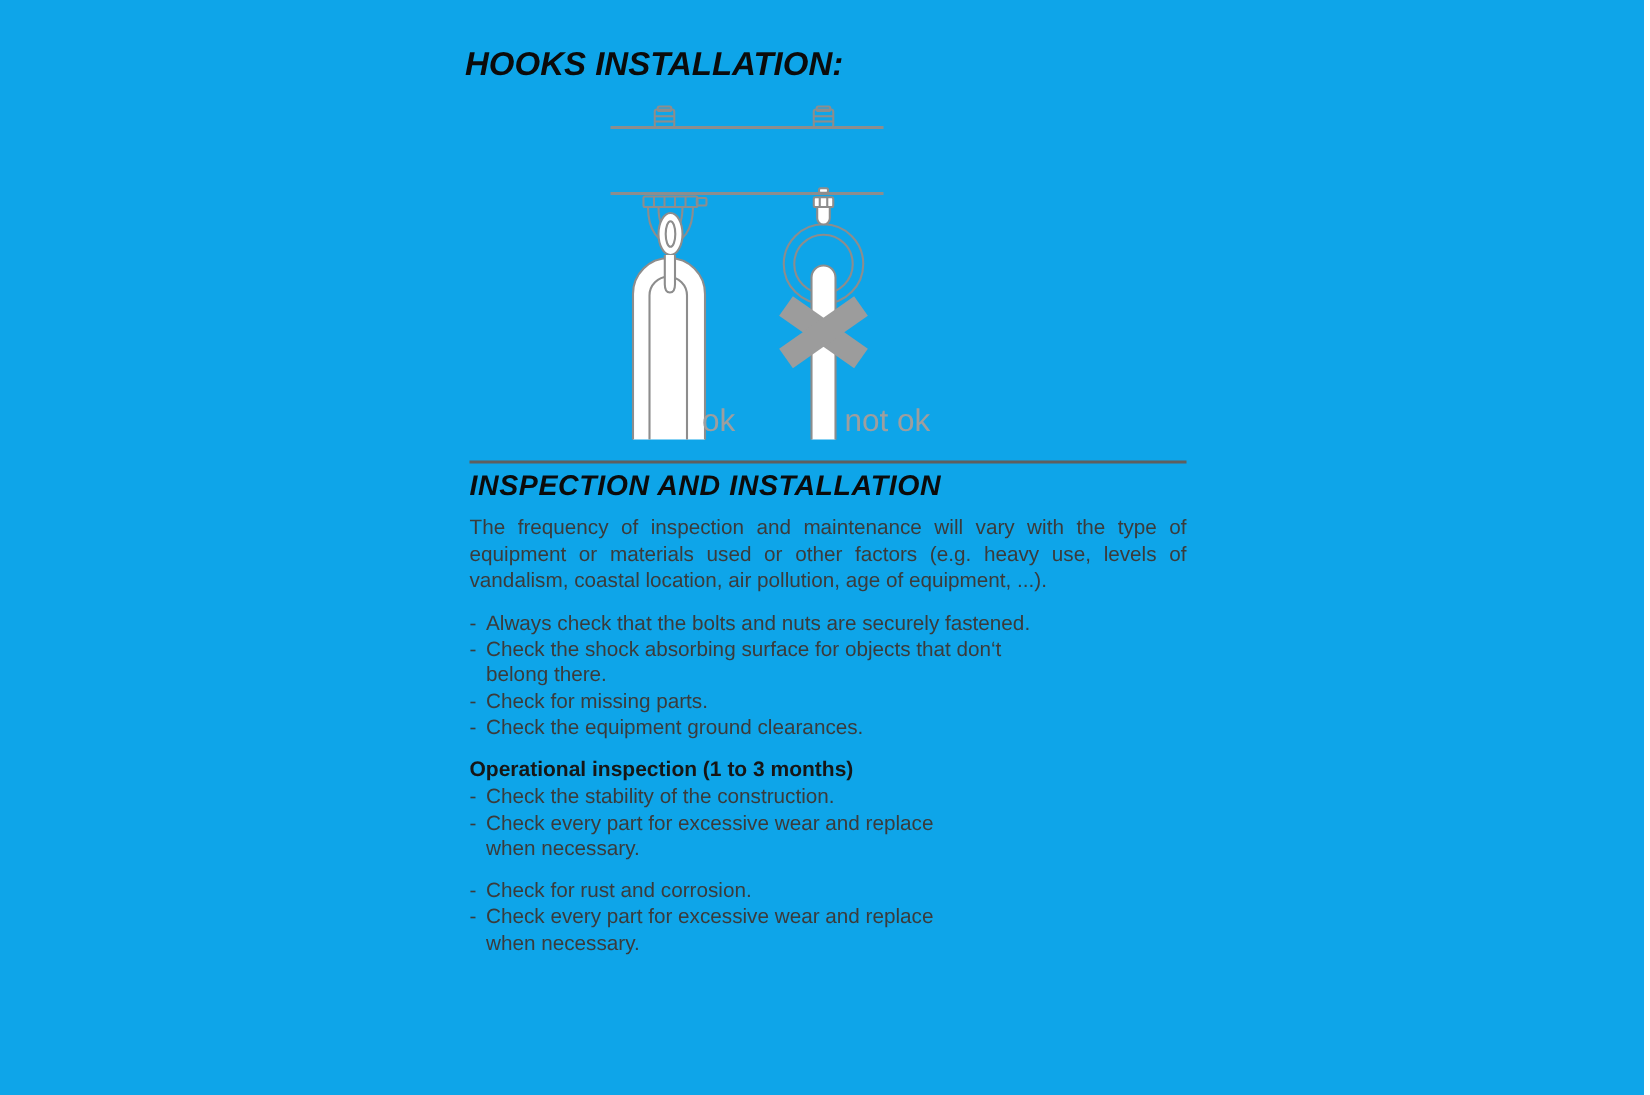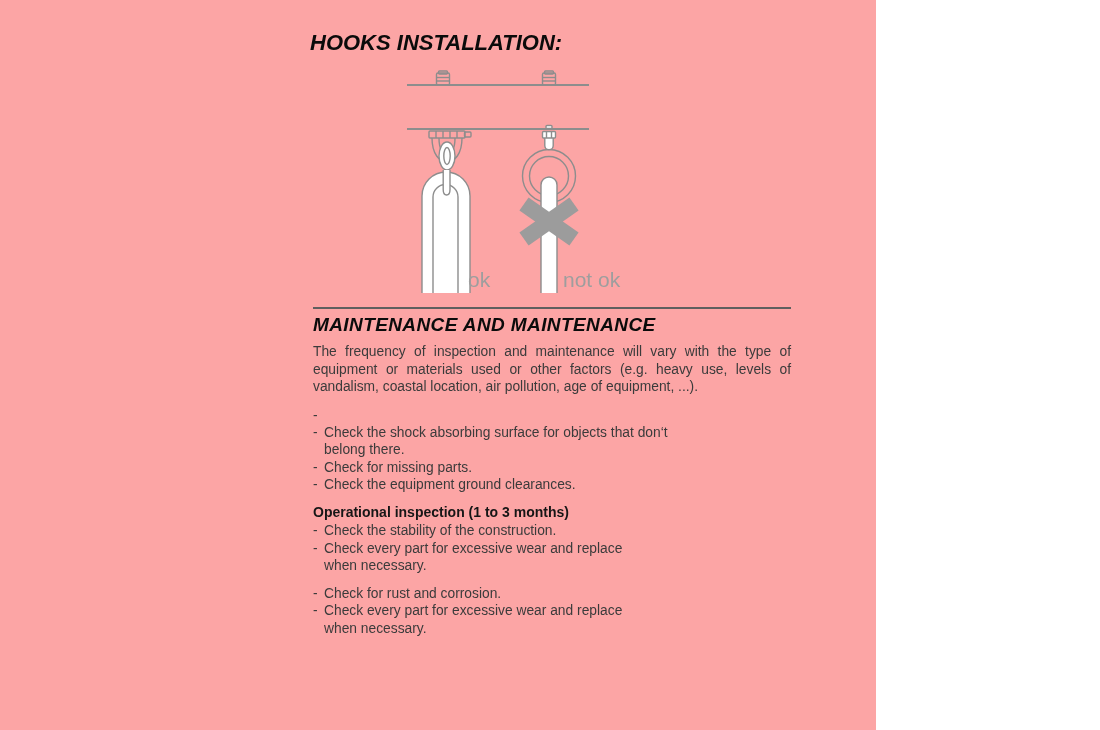--- a/index.html
+++ b/index.html
@@ -6,21 +6,21 @@
     --diagram-line:#8d8d8d;
     --diagram-bold:#9c9c9c;
     --label-gray:#9e9e9e;
     --heading-black:#0b0b0b;
     --body-text:#3b3b3b;
     --rule:#5f5f5f;
   }
   *{box-sizing:border-box;margin:0;padding:0;}
   html,body{width:1100px;height:730px;background:#ffffff;overflow:hidden;}
   body{font-family:"Liberation Sans",sans-serif;-webkit-font-smoothing:antialiased;}
-  .page{position:relative;width:876px;height:730px;background:#fca5a5;text-decoration:underline;}
+  .page{position:relative;width:1096px;height:730px;background:#0ea5e9;text-decoration:underline;}
 
   .doc-title{
     position:absolute;left:310px;top:30px;
     font-size:22px;font-weight:bold;font-style:italic;
     color:var(--heading-black,#0b0b0b);letter-spacing:0px;white-space:nowrap;
   }
 
   .diagram{position:absolute;left:380px;top:60px;width:260px;height:240px;}
   .st{stroke:var(--diagram-line,#8d8d8d);fill:none;stroke-width:1.4;}
   .st2{stroke:var(--diagram-line,#8d8d8d);fill:none;stroke-width:2;}
@@ -105,26 +105,27 @@
         <line x1="574" y1="204" x2="524" y2="239"></line>
       </g>
     </g>
 
     <text class="dlabel" x="468" y="287">ok</text>
     <text class="dlabel" x="563" y="287">not ok</text>
   </svg>
 
   <div class="textcol">
     <hr class="rule">
-    <div class="section-title">MAINTENANCE AND MAINTENANCE</div>
+    <div class="section-title">INSPECTION AND INSTALLATION</div>
     <p class="intro">The frequency of inspection and maintenance will vary with the type of equipment or materials used or other factors (e.g. heavy use, levels of vandalism, coastal location, air pollution, age of equipment, ...).</p>
 
     <div class="subsection">
       <div class="bullet">
         <span class="dash">-</span>
+        <span class="btxt">Always check that the bolts and nuts are securely fastened.</span>
       </div>
       <div class="bullet">
         <span class="dash">-</span>
         <span class="btxt">Check the shock absorbing surface for objects that don‘t
 belong there.</span>
       </div>
       <div class="bullet">
         <span class="dash">-</span>
         <span class="btxt">Check for missing parts.</span>
       </div>

